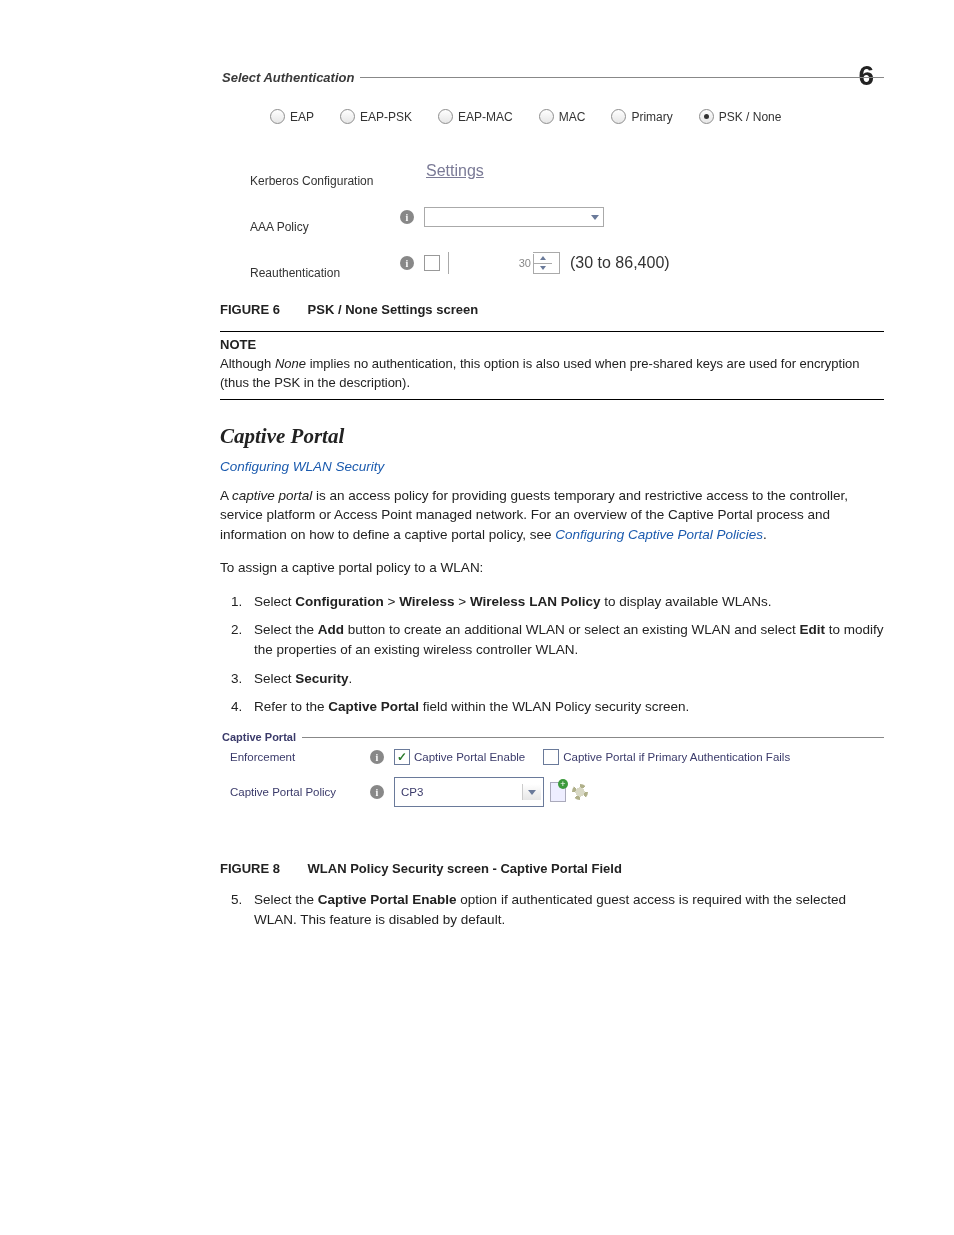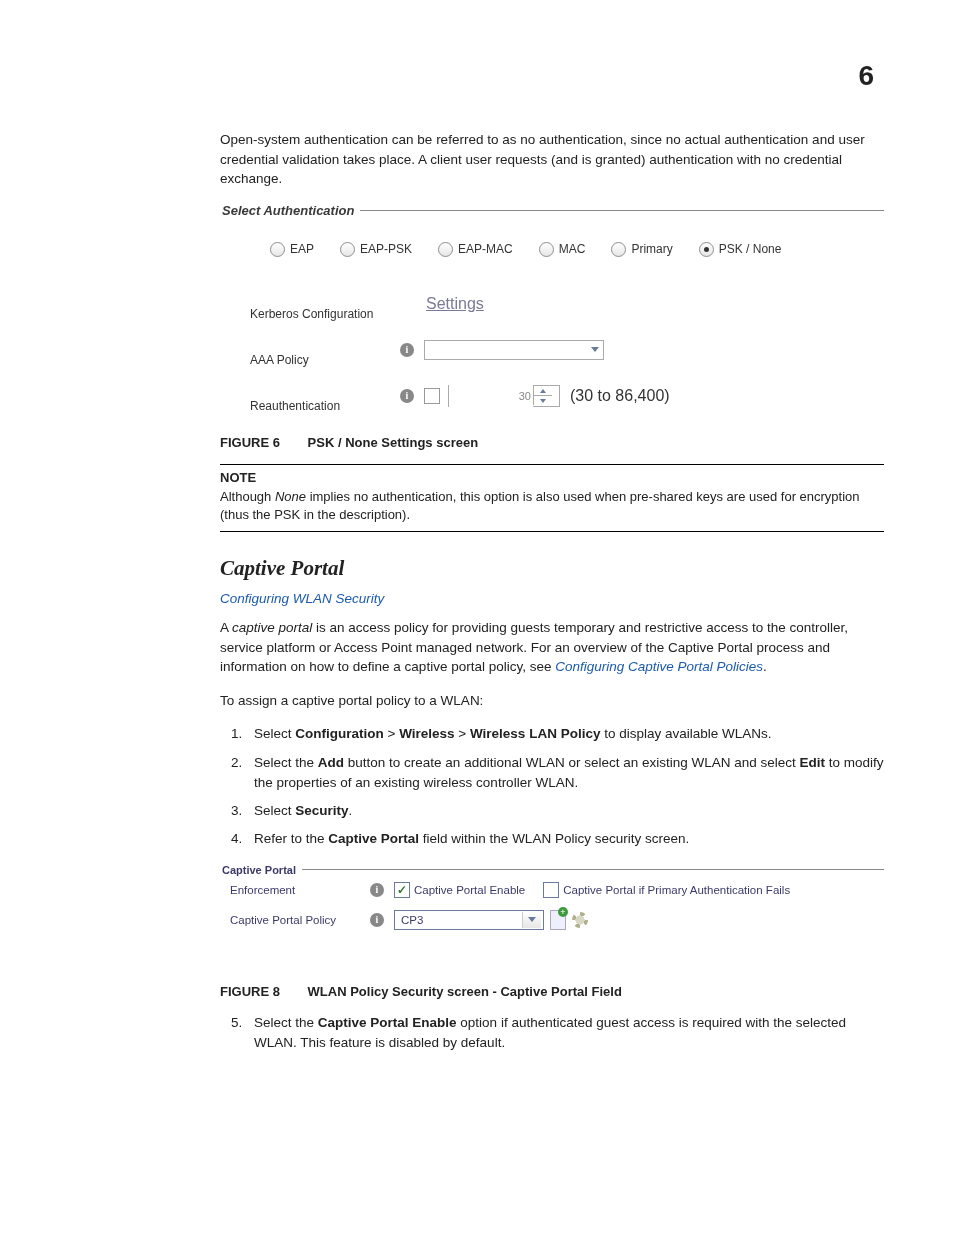--- a/index.html
+++ b/index.html
@@ -284,21 +284,21 @@
   }
   .check-blue.checked::after {
     content: "✓";
     color: #2a7a2a;
     font-weight: bold;
     font-size: 12px;
     line-height: 1;
   }
   .combo2 {
     width: 150px;
-    height: 20px;
+    height: 30px;
     border: 1px solid #6a7a9a;
     background: #fff;
     display: flex;
     align-items: center;
     justify-content: space-between;
     padding: 0 2px 0 6px;
     box-sizing: border-box;
     font-size: 11.5px;
     color: #3a3a6a;
   }
@@ -348,21 +348,20 @@
     background: radial-gradient(circle, #d8d8c4 40%, transparent 41%),
                 conic-gradient(#b0b08a 0 12%, transparent 12% 25%, #b0b08a 25% 37%, transparent 37% 50%, #b0b08a 50% 62%, transparent 62% 75%, #b0b08a 75% 87%, transparent 87% 100%);
   }
 </style>
 </head>
 <body>
 
 <div class="page">
   <div class="page-num">6</div>
 
-  <p class="body-text">Open-system authentication can be referred to as no authentication, since no actual authentication and user credential validation takes place. A client user requests (and is granted) authentication with no credential exchange.</p>
 
   <div class="fig-block">
     <fieldset class="fig-fieldset">
       <legend class="fig-legend">Select Authentication</legend>
 
       <div class="radio-row">
         <div class="radio-item">
             <span class="faux-radio"></span>
             <span>EAP</span>
           </div>

